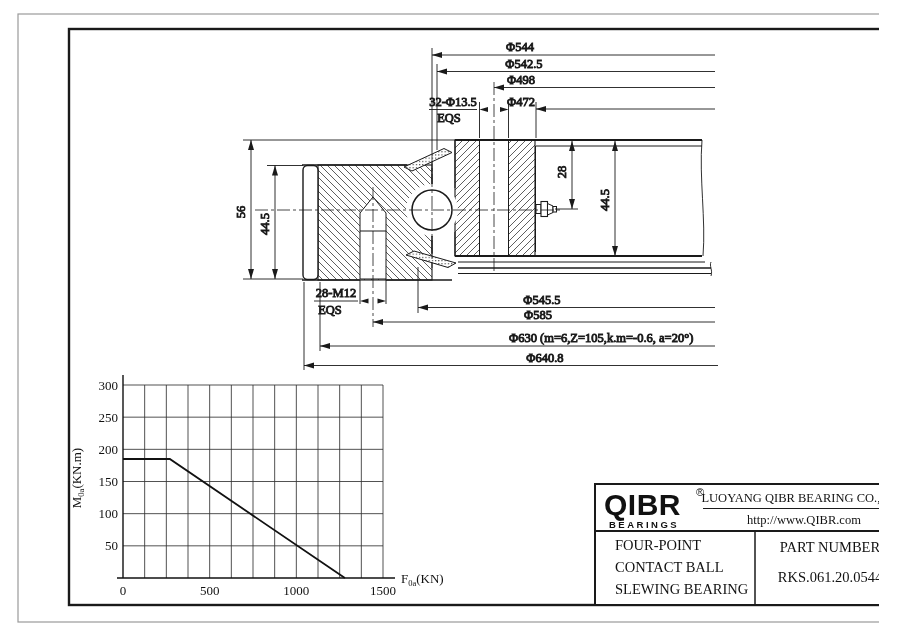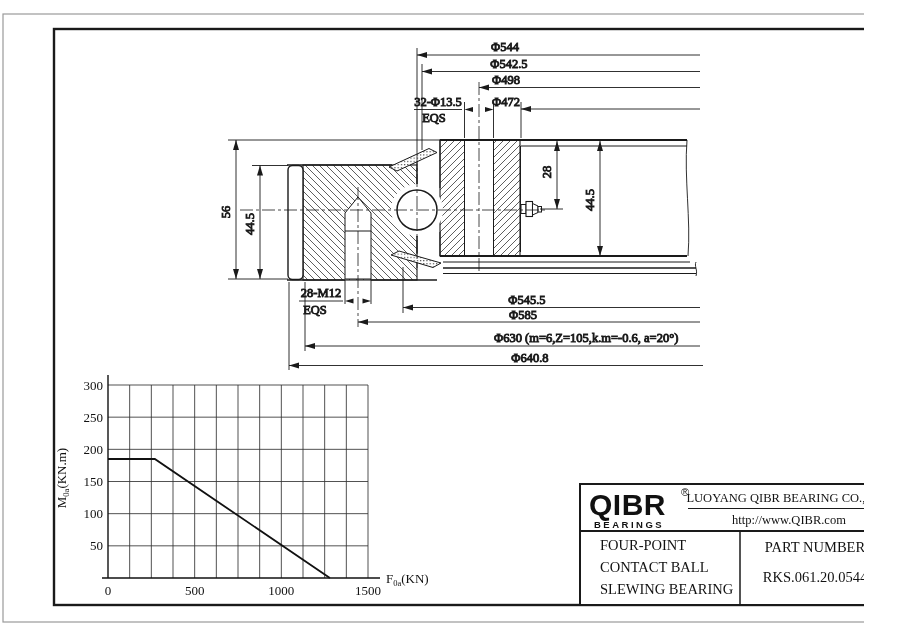--- a/index.html
+++ b/index.html
@@ -1,17 +1,17 @@
 <!DOCTYPE html>
 <html><head>
 <meta charset="utf-8">
 <style>
   html,body{margin:0;padding:0;background:#fff;}
   .page{position:relative;width:864px;height:636px;background:#fff;overflow:hidden;
-        font-family:"Liberation Serif",serif;}
+        font-family:"Liberation Serif",serif;margin-left:15px;}
   svg text{fill:#111;}
   .dimtxt{font-size:12.5px;font-family:"Liberation Serif",serif;}
   .ticktxt{font-size:13px;font-family:"Liberation Serif",serif;}
   .tb{font-family:"Liberation Serif",serif;}
 </style>
 </head>
 <body>
 
 <div class="page">
 <svg width="900" height="636" viewBox="0 0 900 636">

